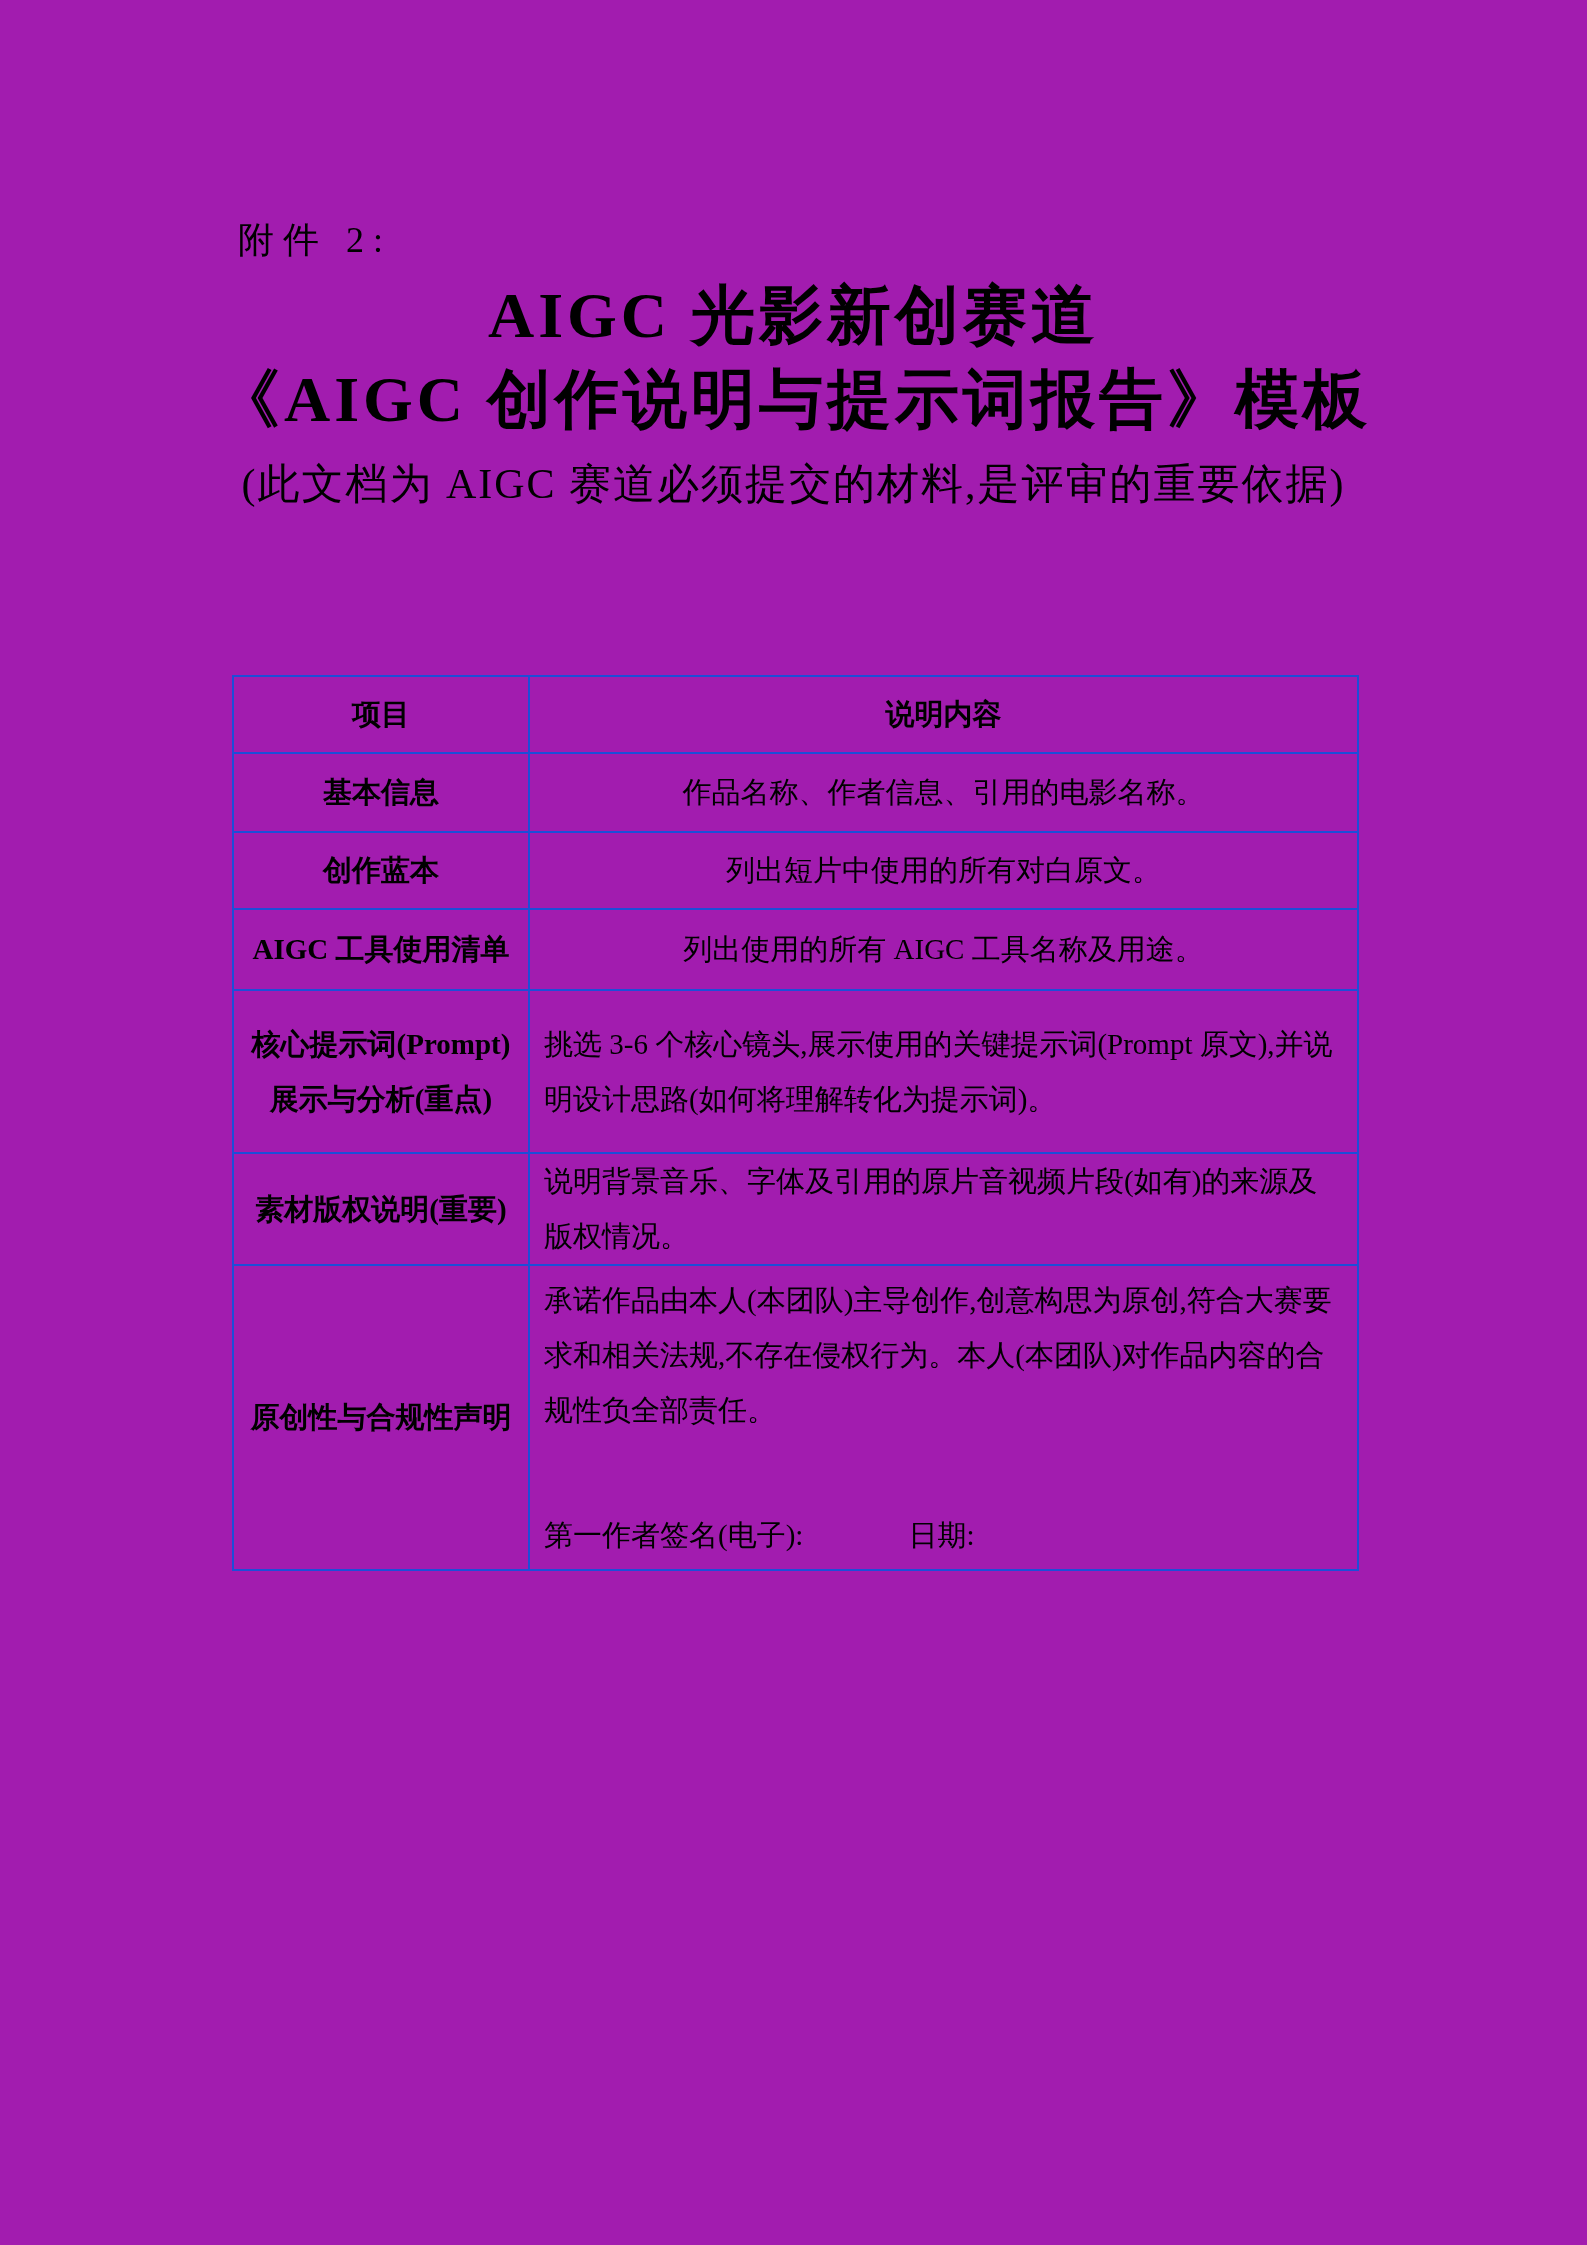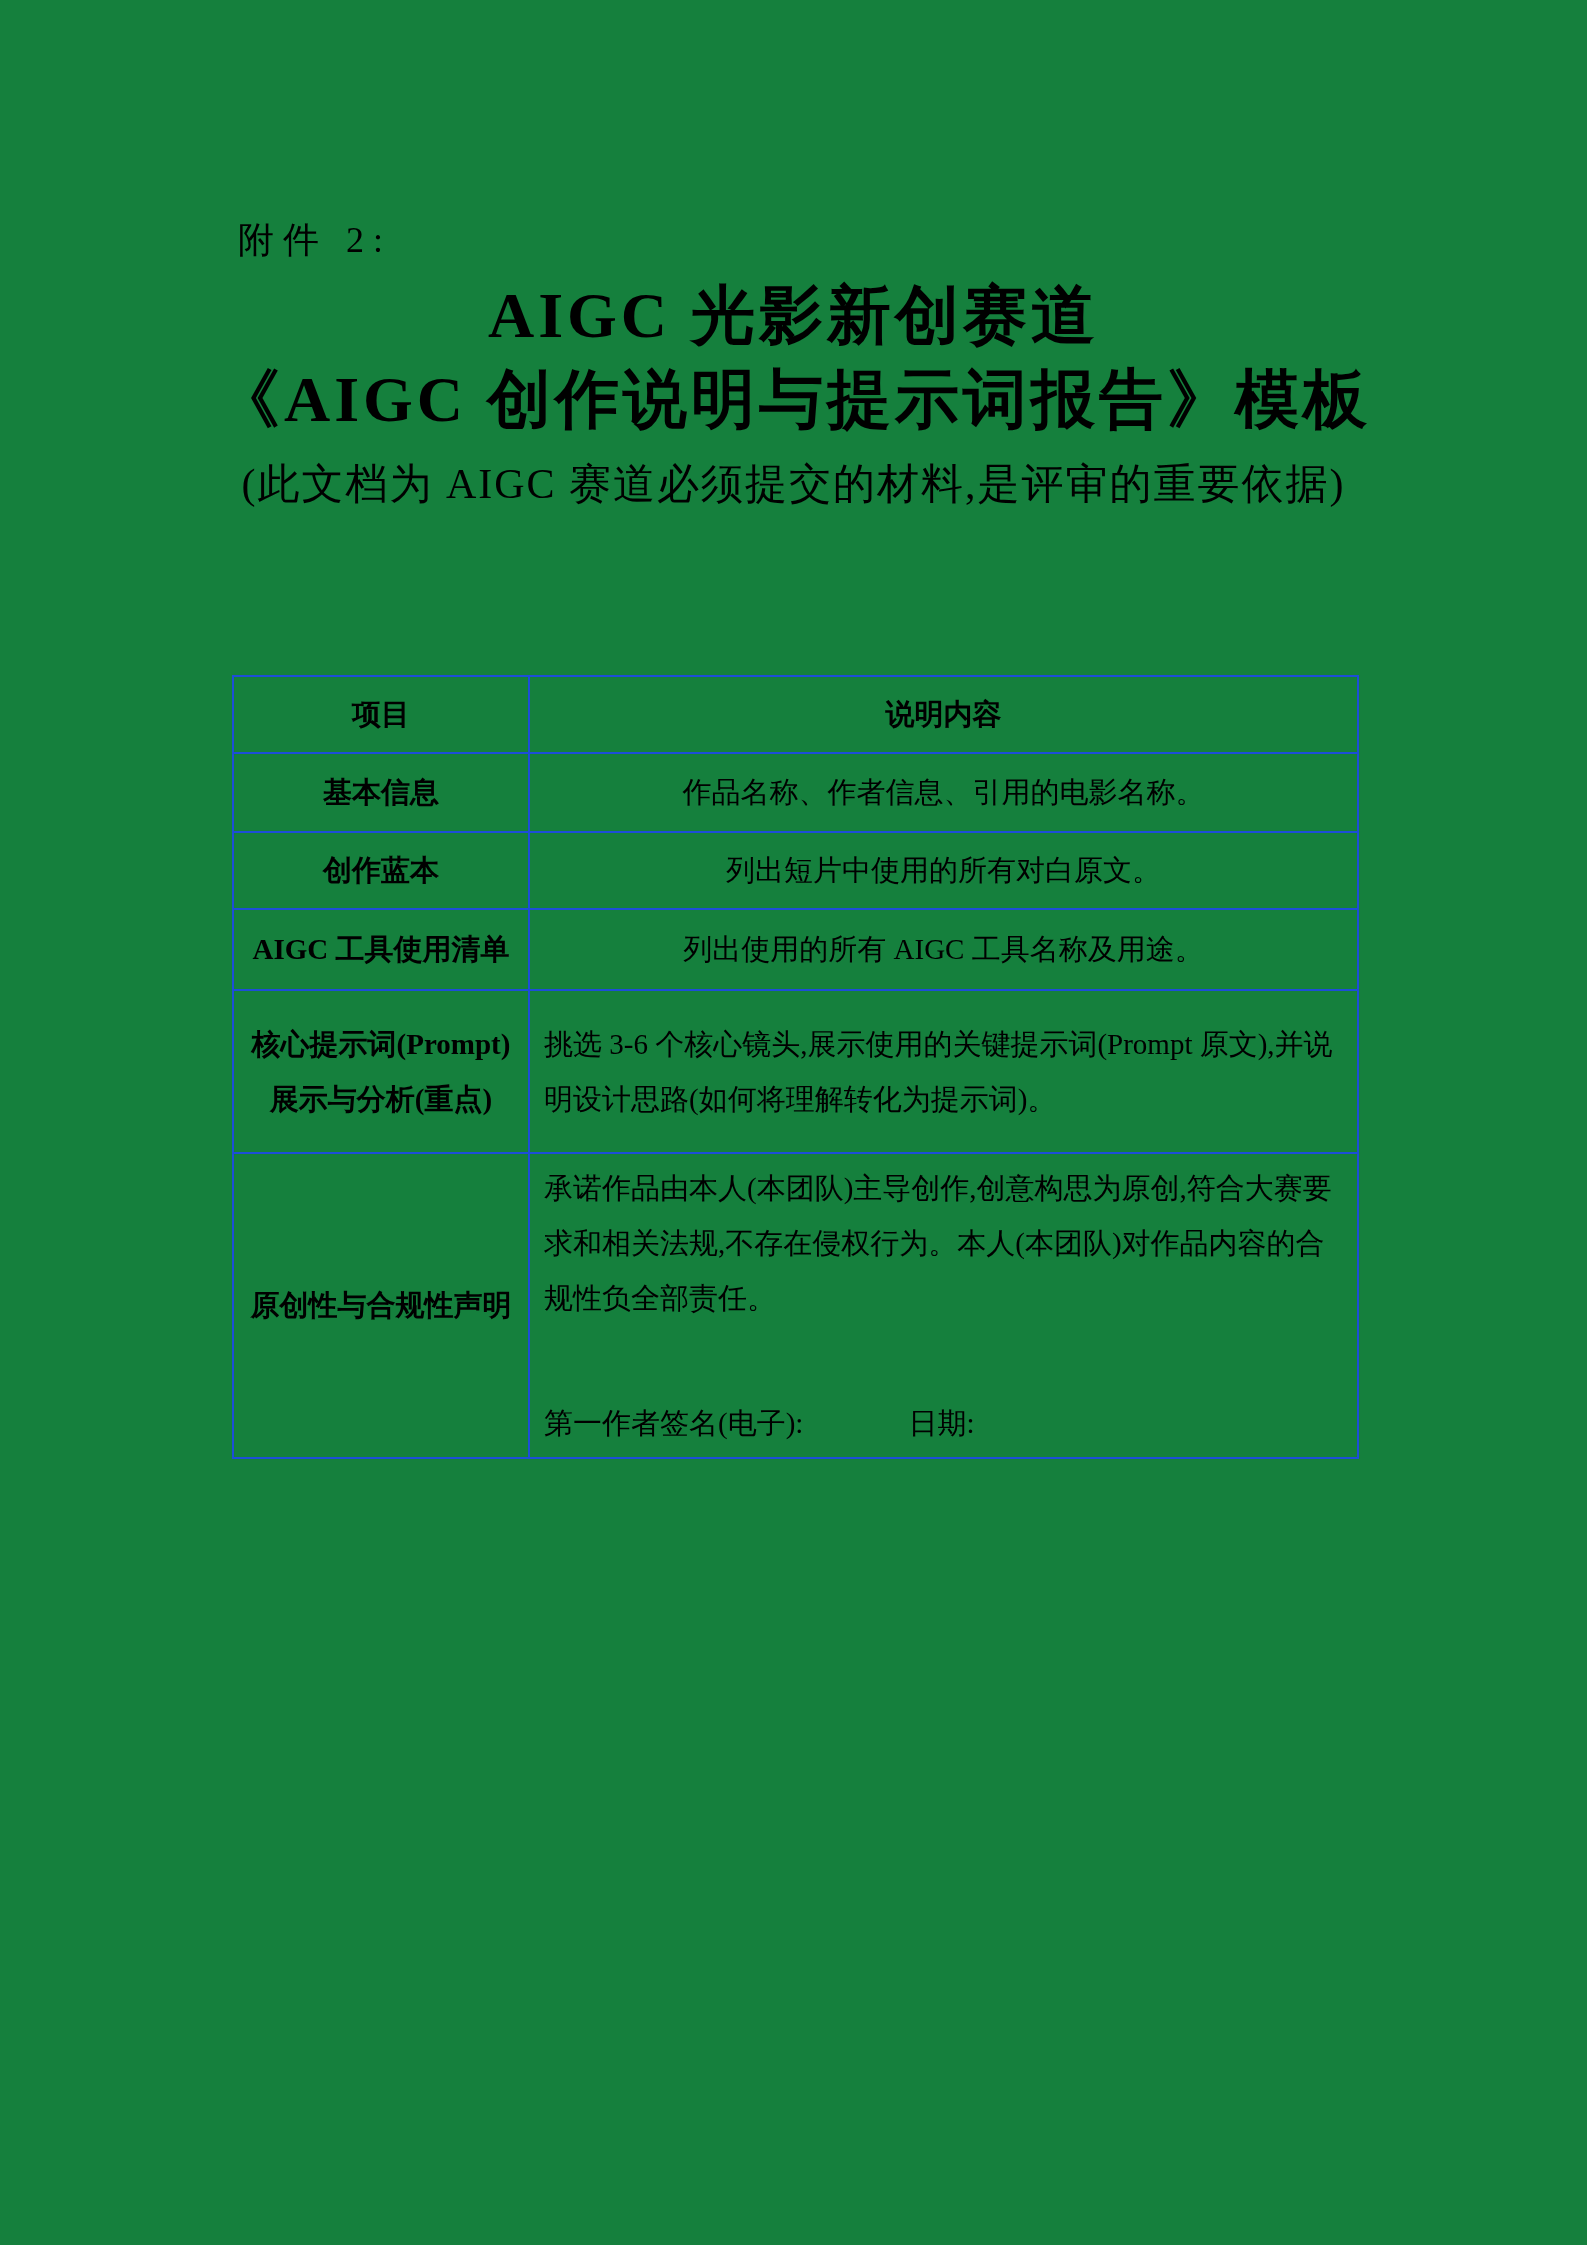--- a/index.html
+++ b/index.html
@@ -1,21 +1,21 @@
 <!DOCTYPE html>
 <html><head>
 <meta charset="utf-8">
 <style>
   * { margin: 0; padding: 0; box-sizing: border-box; }
   html, body { background: #ffffff; }
   .page {
     position: relative;
     width: 1587px;
     height: 2245px;
-    background: #15803d;
+    background: #a21caf;
     color: #000000;
     font-family: "Liberation Serif", "DejaVu Serif", serif;
     overflow: hidden;
   }
   .attachment {
     position: absolute;
     left: 238px;
     top: 216px;
     font-size: 36px;
     letter-spacing: 9px;
@@ -127,20 +127,24 @@
       </tr>
       <tr class="r3">
         <td class="label">AIGC 工具使用清单</td>
         <td class="content-center">列出使用的所有 AIGC 工具名称及用途。</td>
       </tr>
       <tr class="r4">
         <td class="label">核心提示词(Prompt)
 展示与分析(重点)</td>
         <td class="content-left">挑选 3-6 个核心镜头,展示使用的关键提示词(Prompt 原文),并说明设计思路(如何将理解转化为提示词)。</td>
       </tr>
+      <tr class="r5">
+        <td class="label">素材版权说明(重要)</td>
+        <td class="content-left">说明背景音乐、字体及引用的原片音视频片段(如有)的来源及版权情况。</td>
+      </tr>
       <tr class="r6">
         <td class="label">原创性与合规性声明</td>
         <td class="decl">
           <div class="decl-wrap">
             <div class="decl-text">承诺作品由本人(本团队)主导创作,创意构思为原创,符合大赛要求和相关法规,不存在侵权行为。本人(本团队)对作品内容的合规性负全部责任。</div>
             <div class="sig-line">
               <span>第一作者签名(电子):</span>
               <span class="sig-date">日期:</span>
             </div>
           </div>

